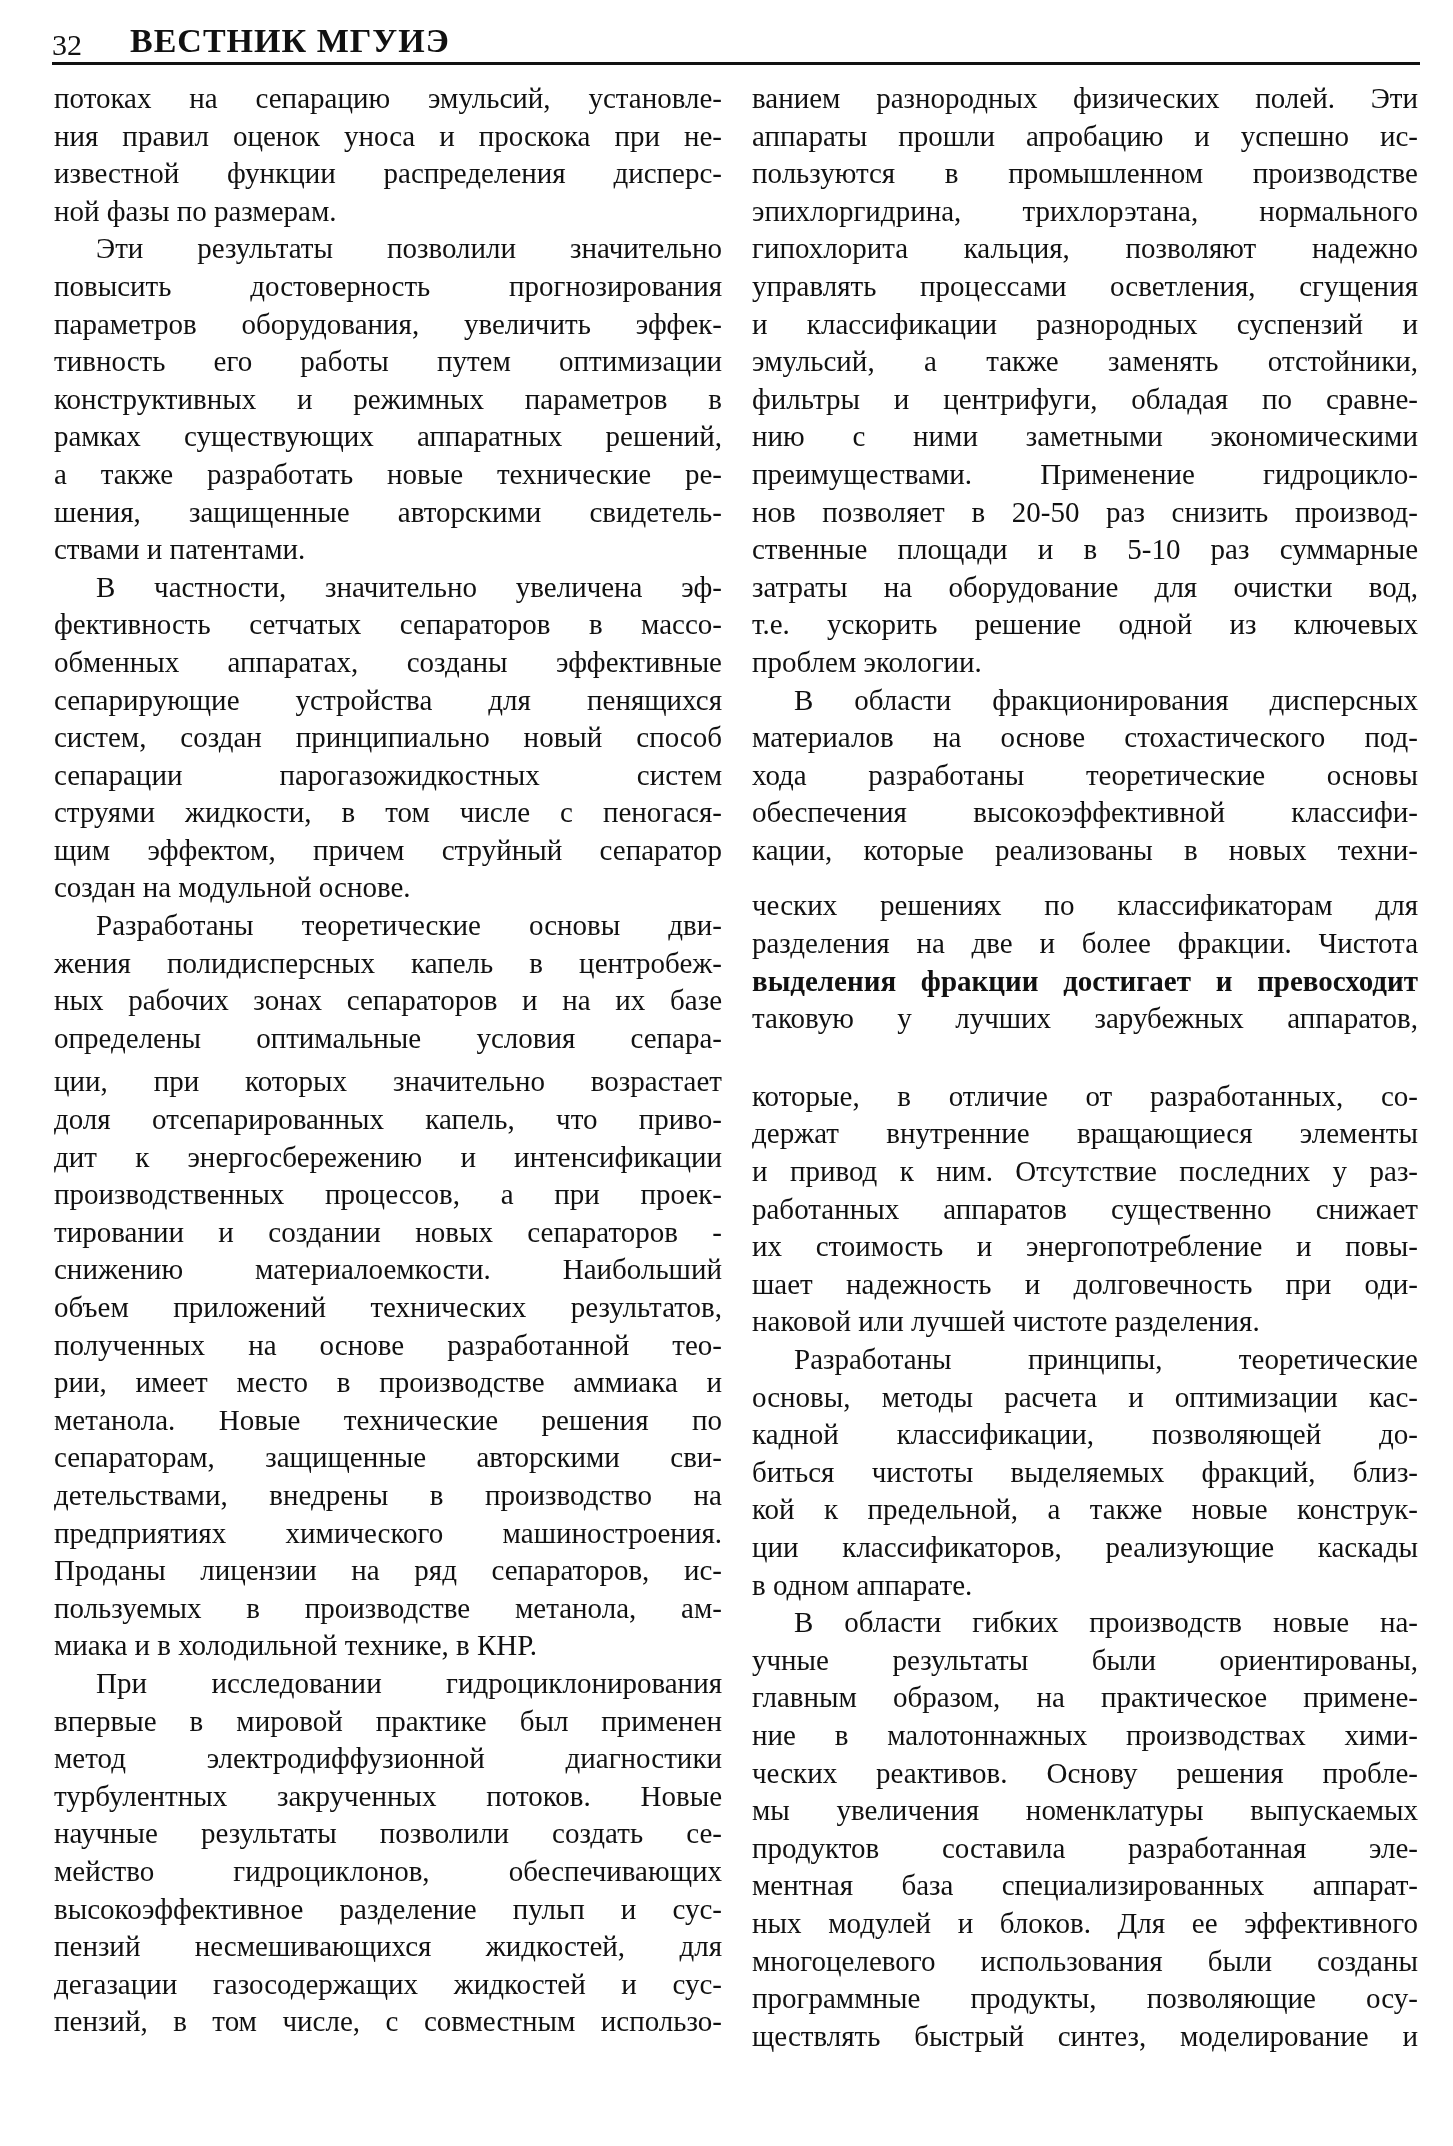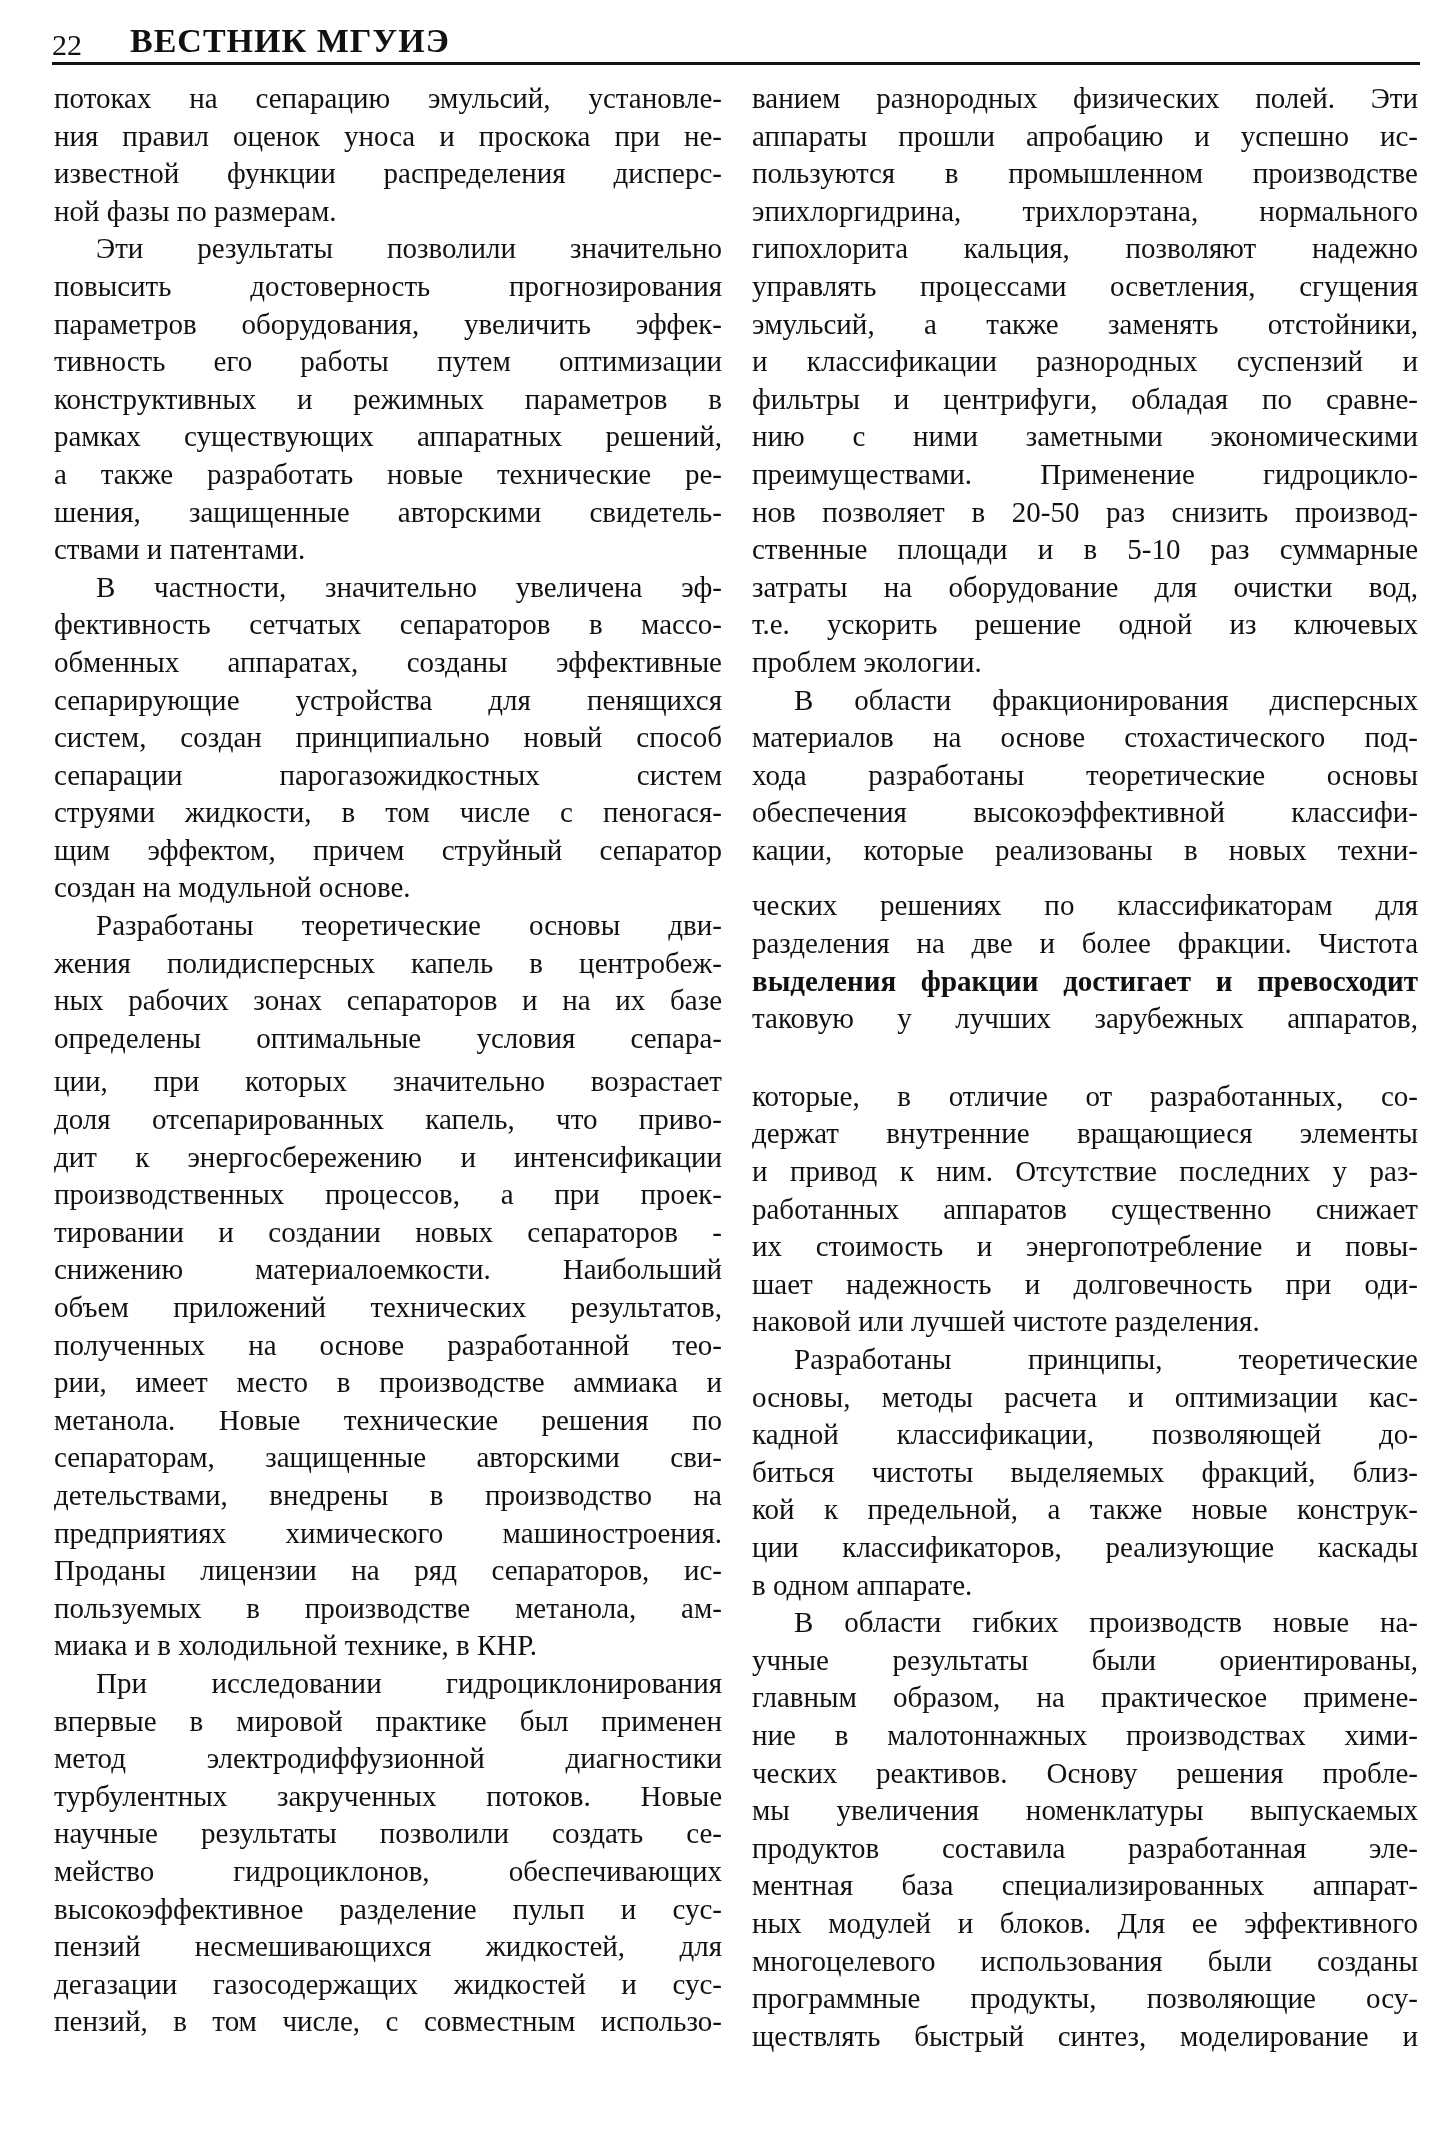--- a/index.html
+++ b/index.html
@@ -16,21 +16,21 @@
   .para { margin: 0; }
   .line { display: block; height: 37.6px; line-height: 37.6px; font-size: 29px;
           text-align: justify; text-align-last: justify; white-space: nowrap; overflow: visible; }
   .line.last { text-align-last: left; }
   .line.indent { padding-left: 42px; }
 </style>
 </head>
 <body>
 
 <div class="header">
-  <span class="page-num">22</span>
+  <span class="page-num">32</span>
   <span class="journal-title">ВЕСТНИК МГУИЭ</span>
 </div>
 <div class="header-rule"></div>
 
 <div class="column col-left" id="col-left">
     <div class="para">
       <span class="line" style="white-space: nowrap;">потоках на сепарацию эмульсий, установле-</span>
       <span class="line" style="white-space: nowrap;">ния правил оценок уноса и проскока при не-</span>
       <span class="line" style="white-space: nowrap;">известной функции распределения дисперс-</span>
       <span class="line last" style="white-space: nowrap;">ной фазы по размерам.</span>
@@ -93,22 +93,22 @@
     </div>
   </div>
 <div class="column col-right" id="col-right">
     <div class="para">
       <span class="line" style="white-space: nowrap;">ванием разнородных физических полей. Эти</span>
       <span class="line" style="white-space: nowrap;">аппараты прошли апробацию и успешно ис-</span>
       <span class="line" style="white-space: nowrap;">пользуются в промышленном производстве</span>
       <span class="line" style="white-space: nowrap;">эпихлоргидрина, трихлорэтана, нормального</span>
       <span class="line" style="white-space: nowrap;">гипохлорита кальция, позволяют надежно</span>
       <span class="line" style="white-space: nowrap;">управлять процессами осветления, сгущения</span>
+      <span class="line" style="white-space: nowrap;">и классификации разнородных суспензий и</span>
       <span class="line" style="white-space: nowrap;">эмульсий, а также заменять отстойники,</span>
-      <span class="line" style="white-space: nowrap;">и классификации разнородных суспензий и</span>
       <span class="line" style="white-space: nowrap;">фильтры и центрифуги, обладая по сравне-</span>
       <span class="line" style="white-space: nowrap;">нию с ними заметными экономическими</span>
       <span class="line" style="white-space: nowrap;">преимуществами. Применение гидроцикло-</span>
       <span class="line" style="white-space: nowrap;">нов позволяет в 20-50 раз снизить производ-</span>
       <span class="line" style="white-space: nowrap;">ственные площади и в 5-10 раз суммарные</span>
       <span class="line" style="white-space: nowrap;">затраты на оборудование для очистки вод,</span>
       <span class="line" style="white-space: nowrap;">т.е. ускорить решение одной из ключевых</span>
       <span class="line last" style="white-space: nowrap;">проблем экологии.</span>
     </div>
     <div class="para">

